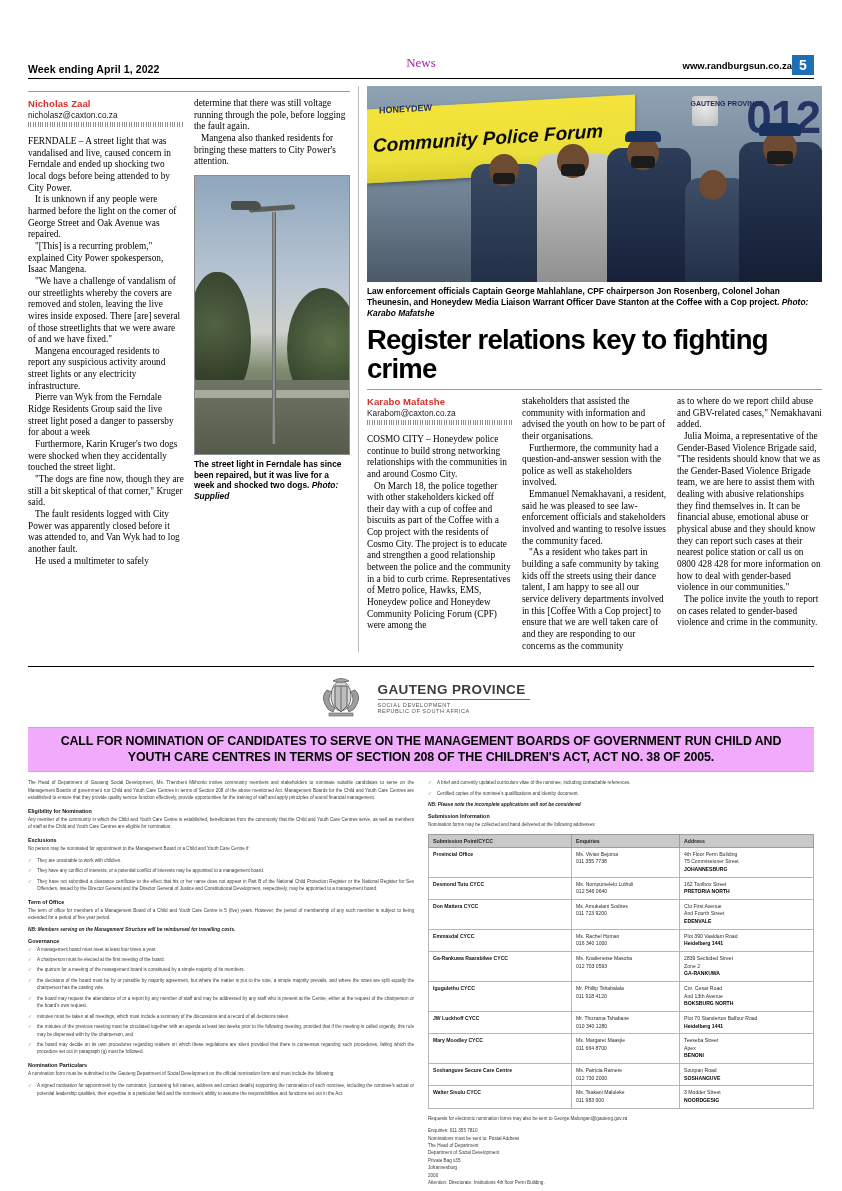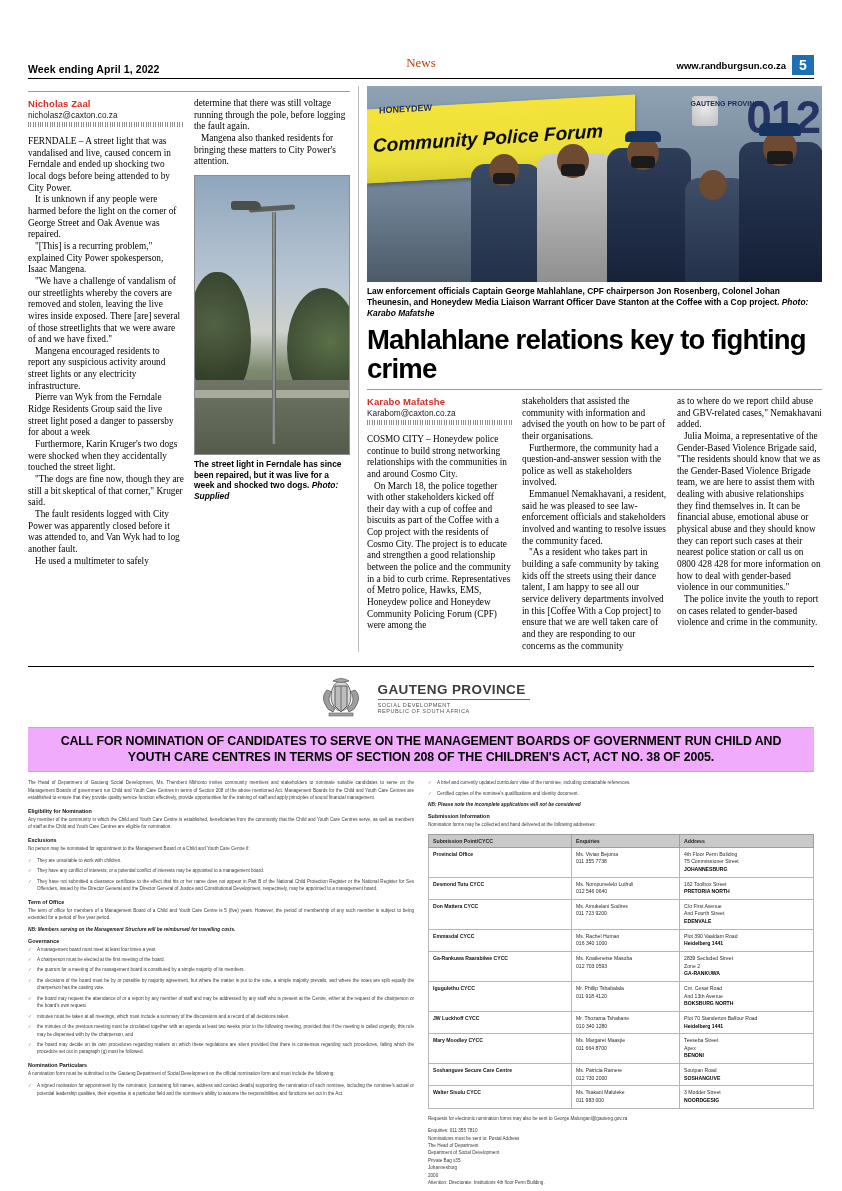--- a/index.html
+++ b/index.html
@@ -8,23 +8,23 @@
     width:842px;height:1191px;background:#ffffff;position:relative;
     margin:0 auto;overflow:hidden;
   }
   .sheet{position:absolute;left:28px;top:28px;width:786px;}
 
   
   .masthead{display:flex;align-items:flex-end;justify-content:space-between;
     height:20px;margin-top:27px;}
   .mh-left{font-family:"Liberation Sans",sans-serif;font-weight:bold;
     font-size:10.5px;color:#000;letter-spacing:.1px;}
-  .mh-mid{font-family:"Liberation Serif",serif;font-size:13px;color:#c2410c;
+  .mh-mid{font-family:"Liberation Serif",serif;font-size:13px;color:#a21caf;
     position:absolute;left:50%;transform:translateX(-50%);top:0px;}
-  .mh-right{display:flex;align-items:center;gap:6px;}
+  .mh-right{display:flex;align-items:center;gap:0;}
   .mh-url{font-family:"Liberation Sans",sans-serif;font-weight:bold;
     font-size:9.5px;color:#000;}
   .pagenum{width:22px;height:20px;background:#1f6fb5;color:#fff;
     font-family:"Liberation Sans",sans-serif;font-weight:bold;font-size:14px;
     display:flex;align-items:center;justify-content:center;}
   .rule-top{border-top:1.6px solid #000;margin-top:3px;}
 
   
   .top-area{display:flex;margin-top:7px;}
   .left-block{width:322px;}
@@ -253,21 +253,21 @@
         <div class="head-o" style="left:332px;bottom:82px;width:28px;height:30px;"></div>
         <div class="head-o" style="left:396px;bottom:116px;width:34px;height:36px;"></div>
         <div class="mask" style="left:400px;bottom:118px;width:26px;height:13px;"></div>
         <div class="cap" style="left:392px;bottom:146px;width:42px;height:13px;"></div>
       </div>
       <div class="ph-caption">
         <span>Law enforcement officials Captain George Mahlahlane, CPF chairperson Jon Rosenberg, Colonel Johan Theunesin, and Honeydew Media Liaison Warrant Officer Dave Stanton at the Coffee with a Cop project.</span>
         <i>Photo: Karabo Mafatshe</i>
       </div>
 
-      <h2 class="head-2">Mahlahlane relations key to fighting crime</h2>
+      <h2 class="head-2">Register relations key to fighting crime</h2>
       <div class="thin-rule"></div>
 
       <div class="cols3">
         <div class="col3">
           <div class="byline">Karabo Mafatshe</div>
           <div class="bymail">Karabom@caxton.co.za</div>
           <div class="dotrule"></div>
           <p class="body">COSMO CITY – Honeydew police continue to build strong networking relationships with the communities in and around Cosmo City.</p>
           <p class="body ind">On March 18, the police together with other stakeholders kicked off their day with a cup of coffee and biscuits as part of the Coffee with a Cop project with the residents of Cosmo City. The project is to educate and strengthen a good relationship between the police and the community in a bid to curb crime. Representatives of Metro police, Hawks, EMS, Honeydew police and Honeydew Community Policing Forum (CPF) were among the</p>
         </div>

